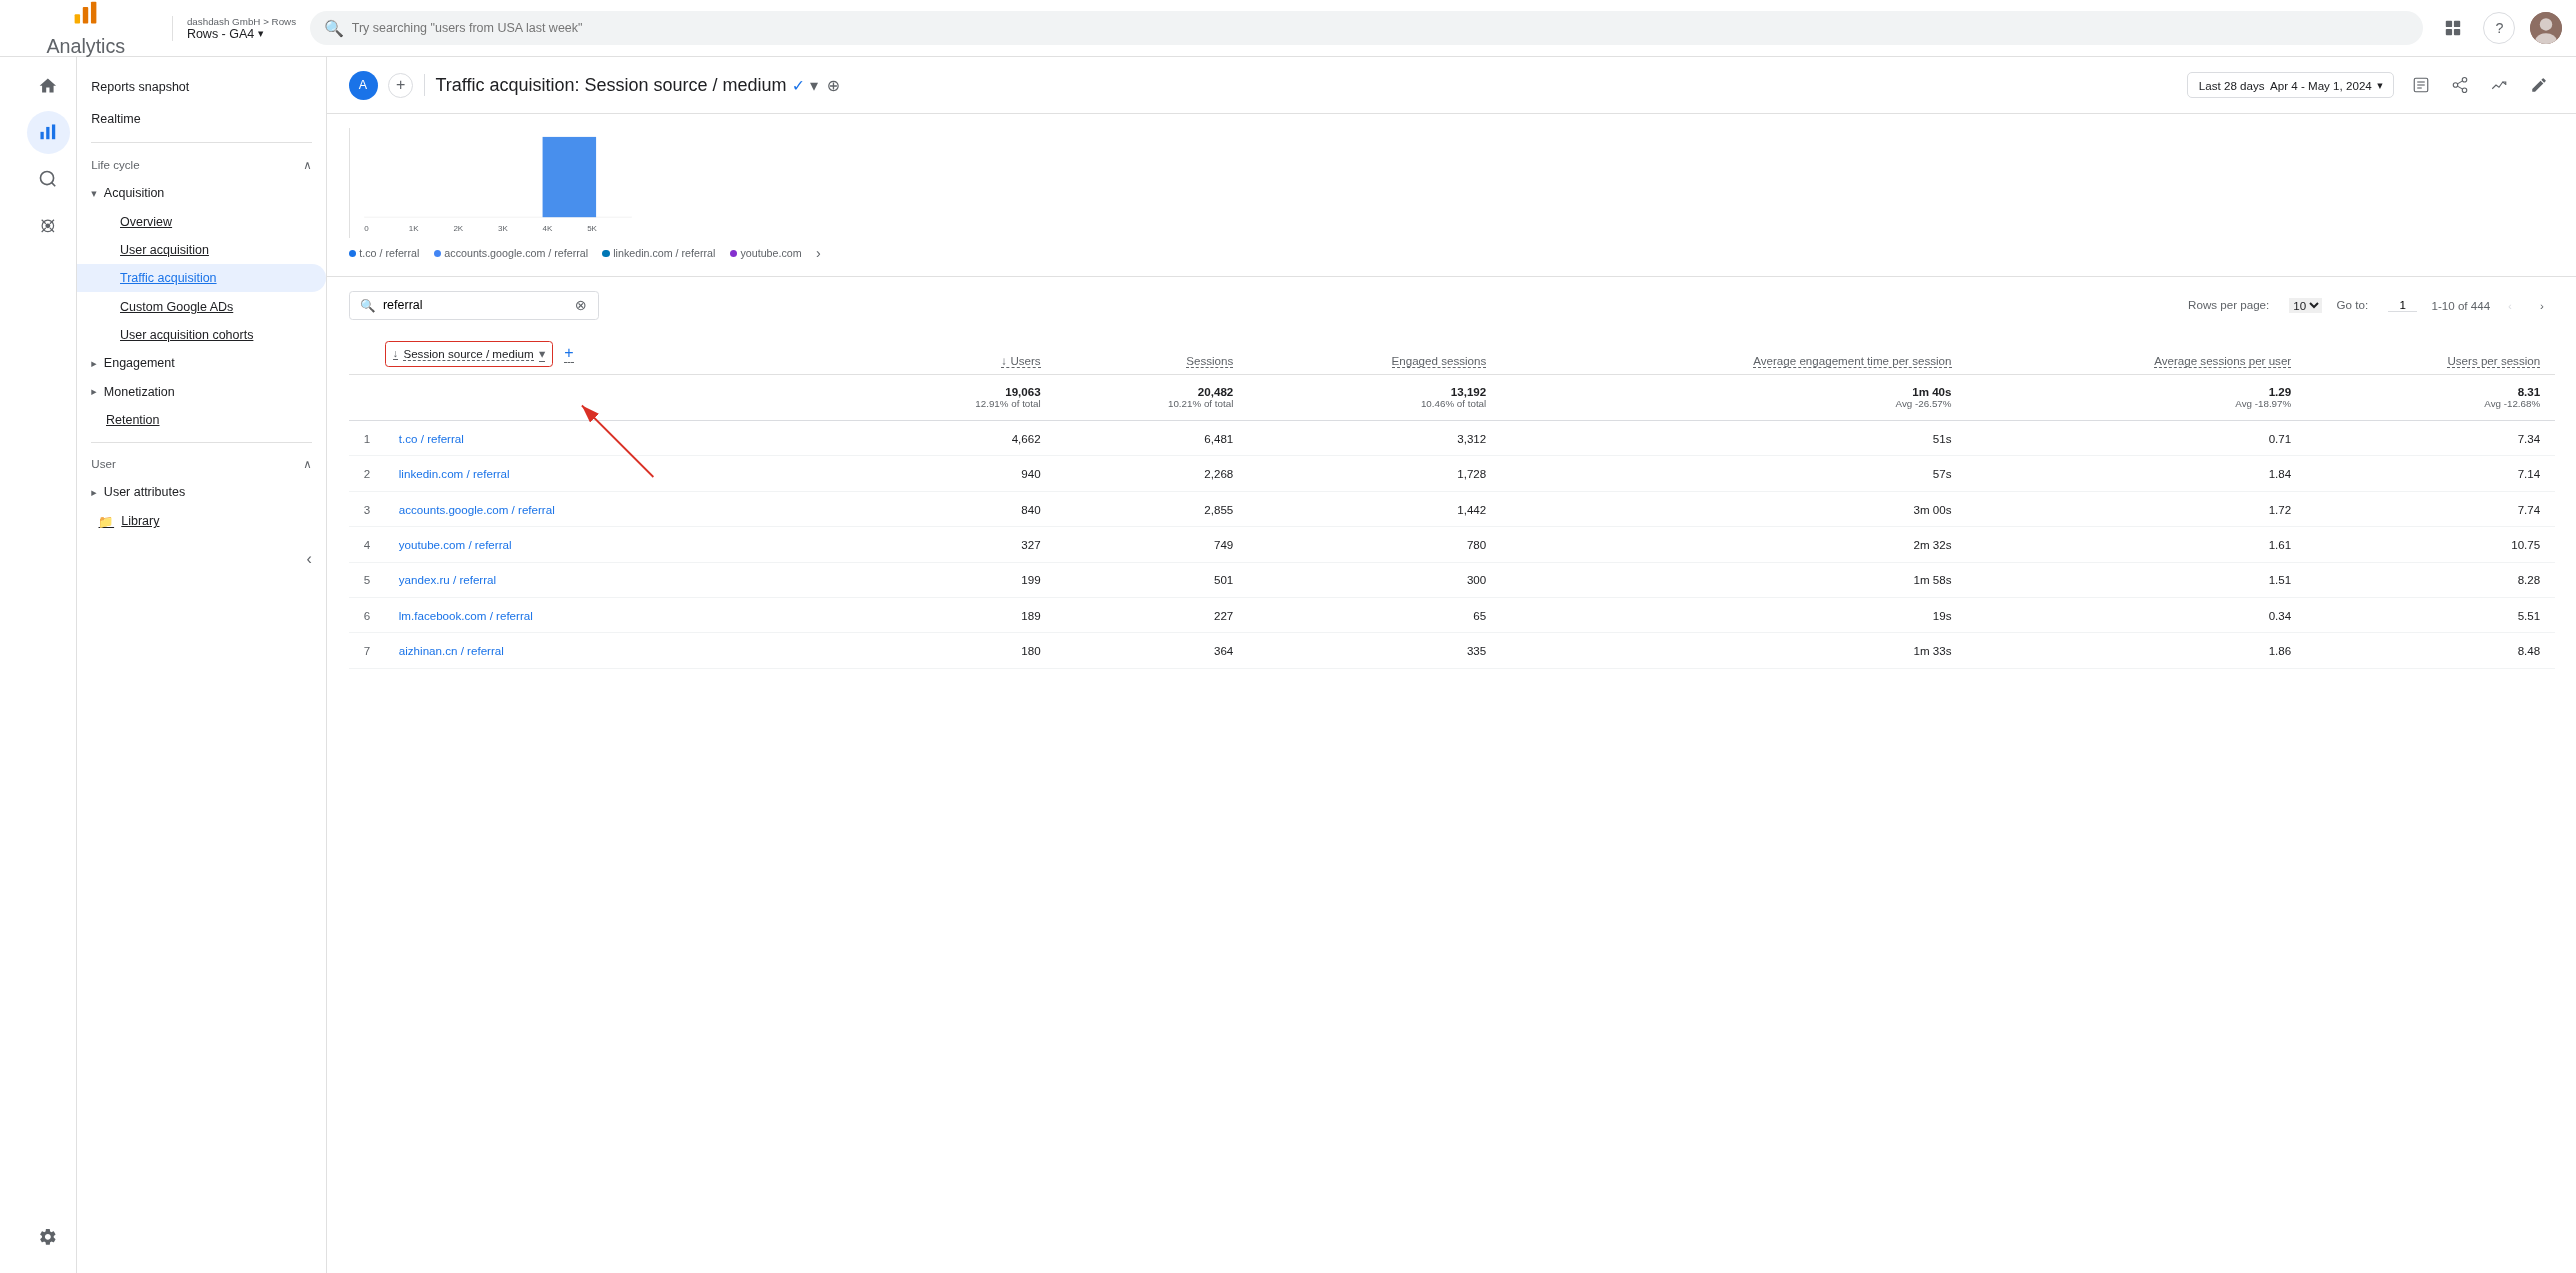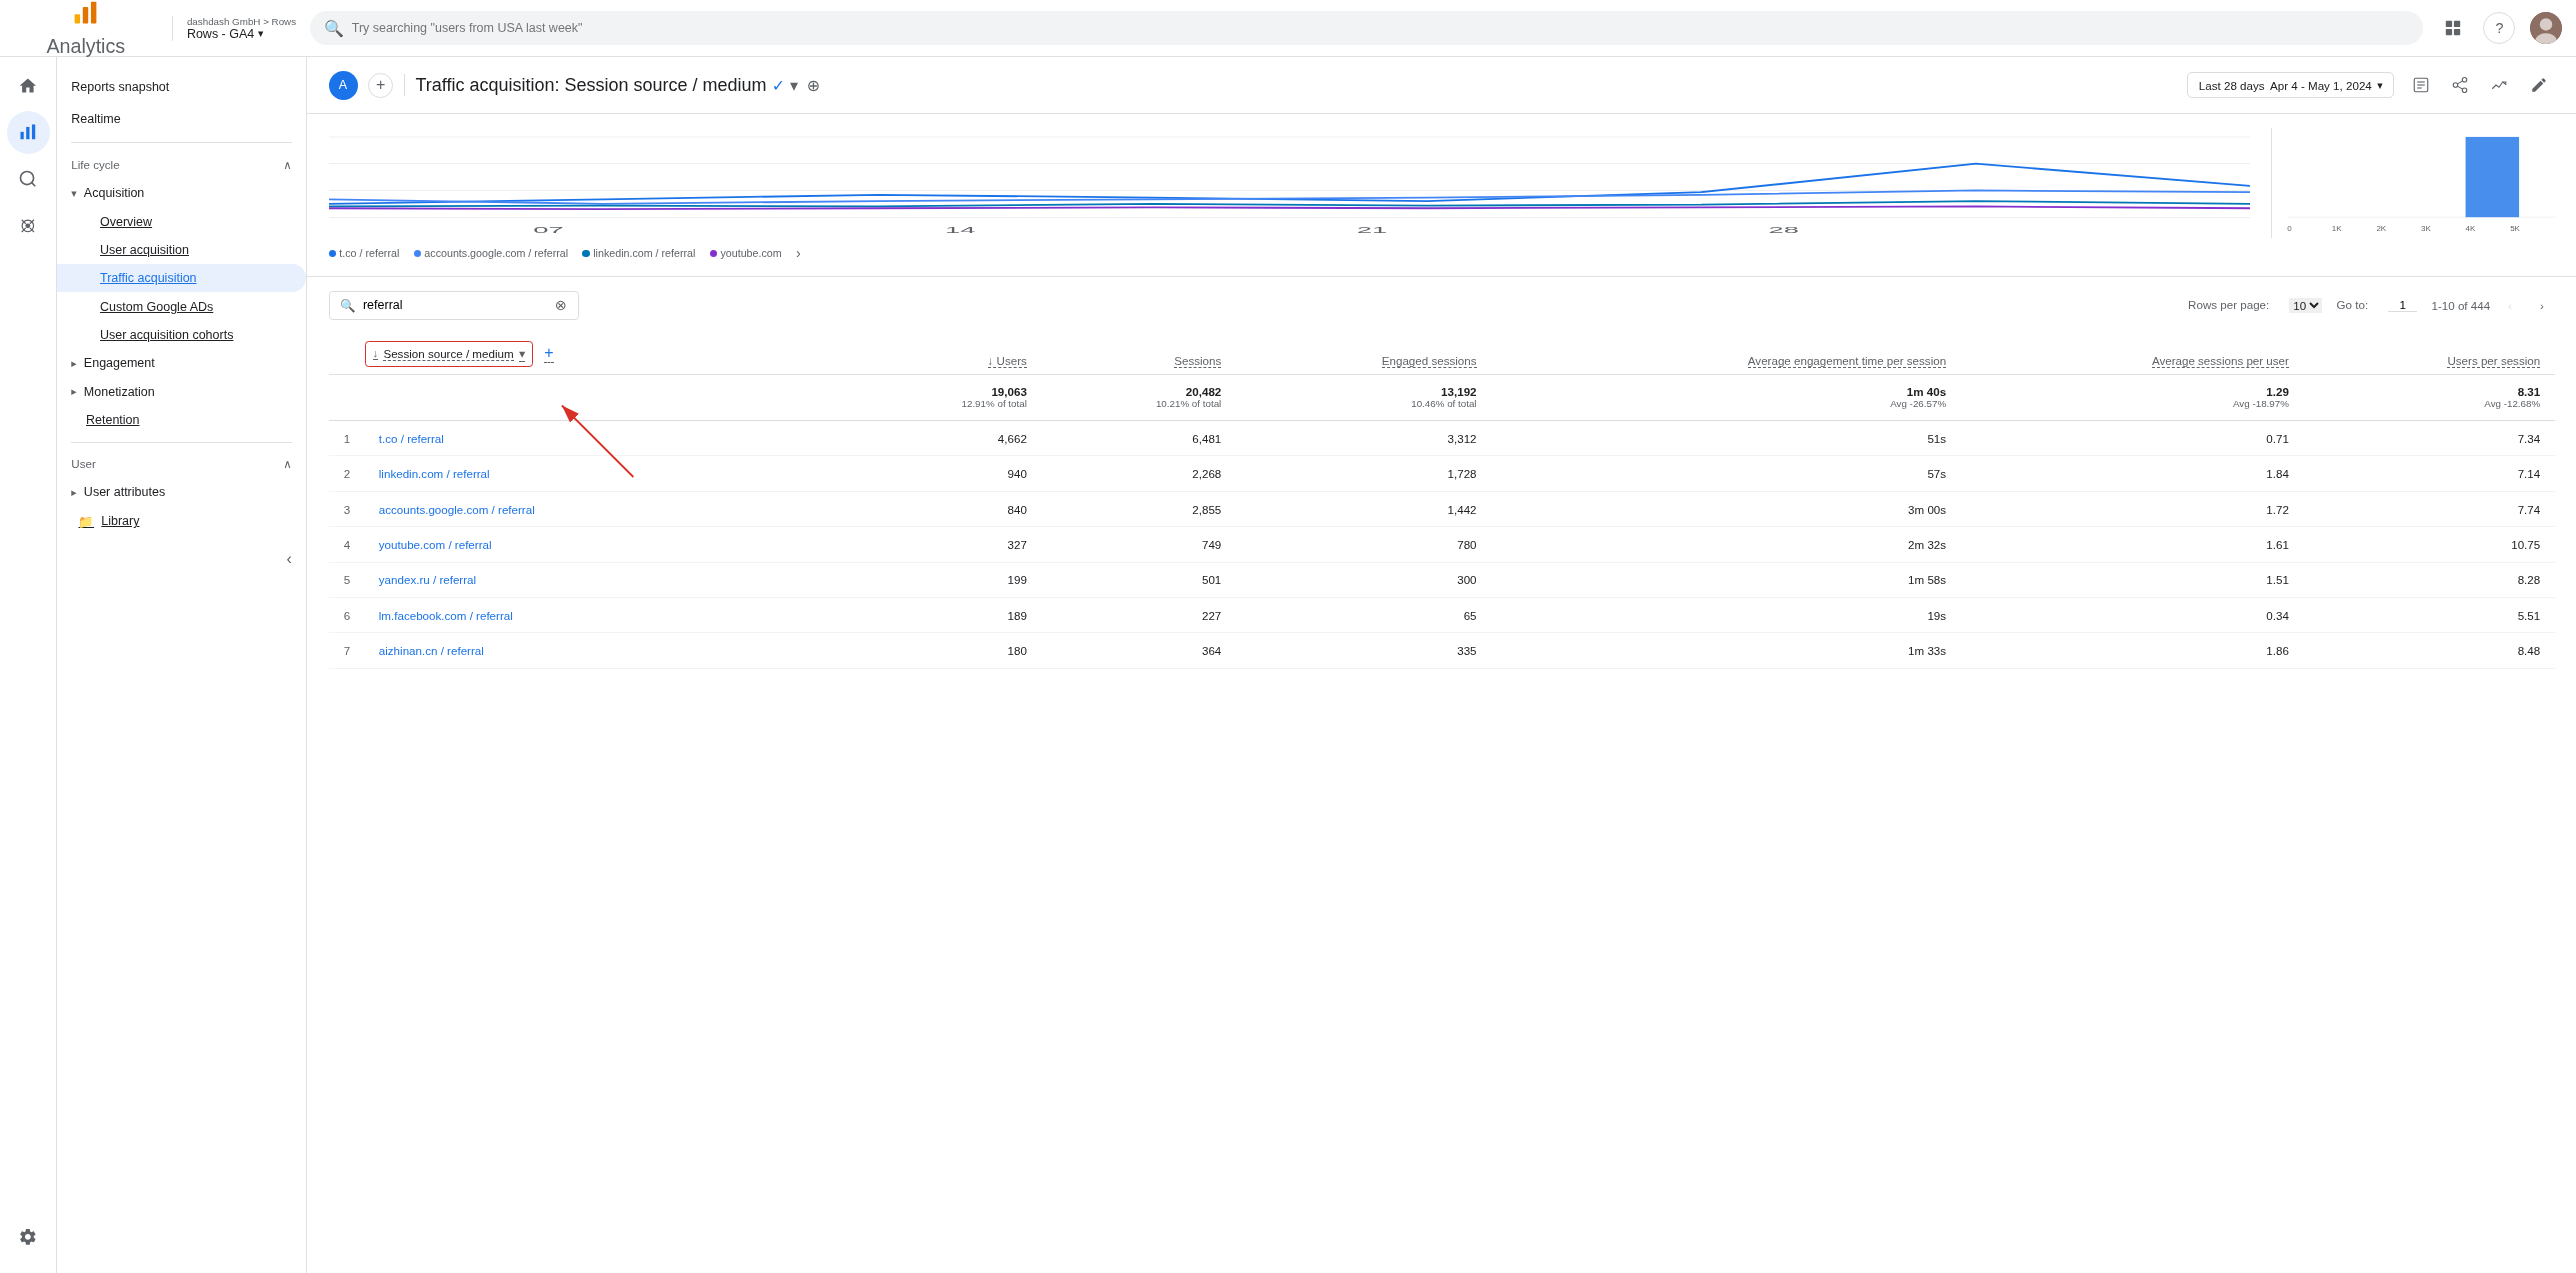--- a/index.html
+++ b/index.html
@@ -34,21 +34,21 @@
       align-items: center; justify-content: center; cursor: pointer;
       color: #5f6368; font-size: 18px;
     }
     .avatar {
       width: 32px; height: 32px; border-radius: 50%; background: #8d6e63;
       display: flex; align-items: center; justify-content: center;
       color: #fff; font-size: 12.5px; cursor: pointer; overflow: hidden;
     }
 
     
-    .layout { display: flex; height: calc(100vh - 57px); }
+    .layout { display: flex; height: calc(100vh - 57px); padding-left: 20px; }
 
     
     .icon-sidebar {
       width: 57px; background: #fff; border-right: 0.9px solid #e0e0e0;
       display: flex; flex-direction: column; align-items: center;
       padding: 7.2px 0; gap: 3.6px;
     }
     .icon-sidebar-item {
       width: 43px; height: 43px; border-radius: 50%; display: flex;
       align-items: center; justify-content: center; cursor: pointer;
@@ -358,43 +358,20 @@
           <svg width="18" height="18" viewBox="0 0 24 24" fill="#5f6368">
             <path d="M3 17.25V21h3.75L17.81 9.94l-3.75-3.75L3 17.25zM20.71 7.04c.39-.39.39-1.02 0-1.41l-2.34-2.34a1 1 0 0 0-1.41 0l-1.83 1.83 3.75 3.75 1.83-1.83z"></path>
           </svg>
         </div>
       </div>
     </div>
 
     <div class="chart-area">
       <div class="chart-container">
 
-        <div class="line-chart-wrapper">
-          <svg width="100%" height="107" viewBox="0 0 700 120" preserveAspectRatio="none" style="font-size:14px">
-
-            <line x1="0" y1="100" x2="700" y2="100" stroke="#e0e0e0" stroke-width="0.5"></line>
-            <line x1="0" y1="70" x2="700" y2="70" stroke="#e0e0e0" stroke-width="0.5"></line>
-            <line x1="0" y1="40" x2="700" y2="40" stroke="#e0e0e0" stroke-width="0.5"></line>
-            <line x1="0" y1="10" x2="700" y2="10" stroke="#e0e0e0" stroke-width="0.5"></line>
-
-            <polyline points="0,85 100,80 200,75 300,78 400,82 500,72 600,40 700,65" stroke="#1a73e8" stroke-width="2" fill="none"></polyline>
-
-            <polyline points="0,80 100,85 200,82 300,80 400,78 500,75 600,70 700,72" stroke="#4285f4" stroke-width="2" fill="none"></polyline>
-
-            <polyline points="0,88 100,87 200,88 300,85 400,87 500,86 600,82 700,85" stroke="#0077b5" stroke-width="2" fill="none"></polyline>
-
-            <polyline points="0,90 100,91 200,90 300,89 400,90 500,89 600,88 700,90" stroke="#8430ce" stroke-width="2" fill="none"></polyline>
-
-            <text x="80" y="118" font-size="10" fill="#5f6368" text-anchor="middle">07</text>
-            <text x="80" y="128" font-size="10" fill="#5f6368" text-anchor="middle">Apr</text>
-            <text x="230" y="118" font-size="10" fill="#5f6368" text-anchor="middle">14</text>
-            <text x="380" y="118" font-size="10" fill="#5f6368" text-anchor="middle">21</text>
-            <text x="530" y="118" font-size="10" fill="#5f6368" text-anchor="middle">28</text>
-          </svg>
-        </div>
 
         <div style="display:flex; gap: 0;">
           <div style="width:0.9px; background:#e0e0e0;"></div>
           <div class="bar-chart-wrapper" style="padding-left:14.3px;">
             <svg width="268" height="107" viewBox="0 0 300 120" style="font-size:14px">
               <line x1="0" y1="100" x2="300" y2="100" stroke="#e0e0e0" stroke-width="0.5"></line>
 
               <rect x="200" y="10" width="60" height="90" fill="#1a73e8" opacity="0.8"></rect>
 
               <text x="0" y="115" font-size="9" fill="#5f6368">0</text>

